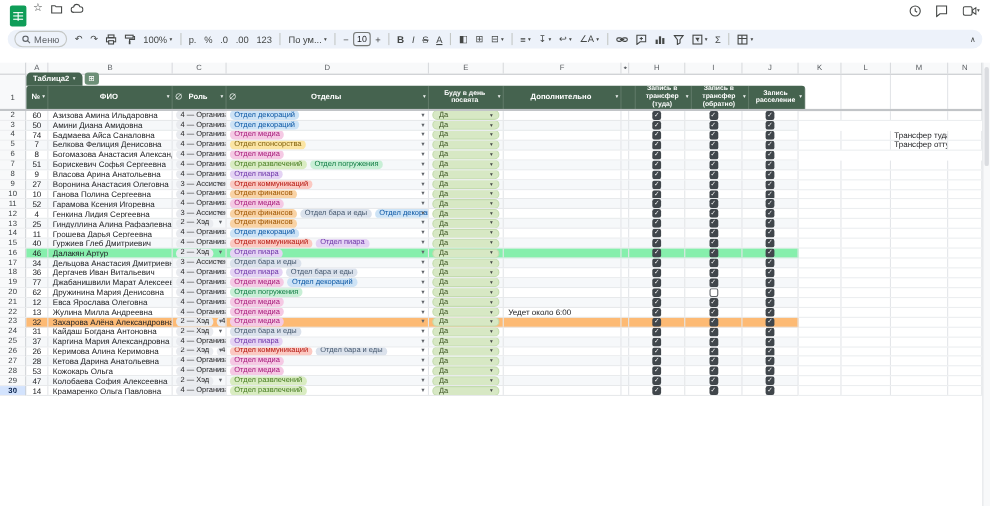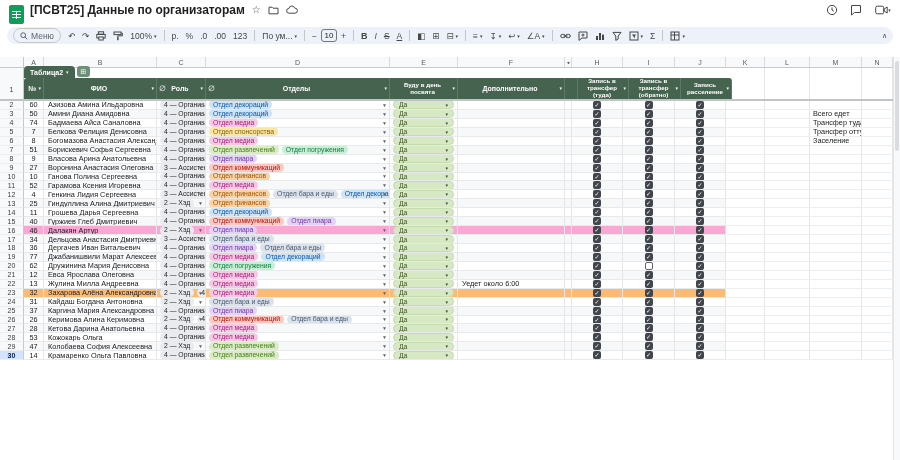--- a/index.html
+++ b/index.html
@@ -99,21 +99,20 @@
   #vthumb{position:absolute;right:1px;top:4px;width:4px;height:90px;background:#dadce0;border-radius:2px}
 </style>
 </head>
 <body>
 
 <div id="app">
 
   <div id="titlebar">
     <div id="sheets-logo"></div>
     <div id="title-row">
-      <span id="doc-title">[ПСВТ25] Данные по организаторам</span>
       <span class="t-ic">☆</span>
       <span class="t-ic">
         <svg class="ic" width="11" height="10" viewBox="0 0 11 10">
             <path d="M1 2.2h3l1 1h5v5.6H1z" fill="none" stroke="#444746" stroke-width="1"></path>
           </svg>
       </span>
       <span class="t-ic">
         <svg class="ic" width="12" height="10" viewBox="0 0 12 10">
             <path d="M3.2 8.2a2.4 2.4 0 01-.3-4.8 3 3 0 015.8-.3 2.3 2.3 0 01.3 5.1z" fill="none" stroke="#444746" stroke-width="1"></path>
           </svg>
@@ -421,28 +420,20 @@
           <div class="cell center" style="width: 51px;">
             <div class="cb">✓</div>
           </div>
           <div class="cell center" style="width: 52px;">
             <div class="cb">✓</div>
           </div>
           <div class="cell center" style="width: 51px;">
             <div class="cb">✓</div>
           </div>
         </div>
-        <div class="ocells">
-          <div class="ocell" style="width: 39px;"></div>
-          <div class="ocell" style="width: 45px;"></div>
-          <div class="ocell" style="width: 52px;">
-            <span class="slabel">Всего едет</span>
-          </div>
-          <div class="ocell" style="width: 31px;"></div>
-        </div>
       </div>
       <div class="drow">
         <div class="rnum">4</div>
         <div class="tcells" style="background: rgb(255, 255, 255);">
           <div class="cell center" style="width: 20px;">
             <span class="txt" style="padding-left: 0px;">74</span>
           </div>
           <div class="cell" style="width: 113px;">
             <span class="txt">Бадмаева Айса Саналовна</span>
           </div>
@@ -552,28 +543,20 @@
           <div class="cell" style="width: 7px;"></div>
           <div class="cell center" style="width: 51px;">
             <div class="cb">✓</div>
           </div>
           <div class="cell center" style="width: 52px;">
             <div class="cb">✓</div>
           </div>
           <div class="cell center" style="width: 51px;">
             <div class="cb">✓</div>
           </div>
-        </div>
-        <div class="ocells">
-          <div class="ocell" style="width: 39px;"></div>
-          <div class="ocell" style="width: 45px;"></div>
-          <div class="ocell" style="width: 52px;">
-            <span class="slabel">Заселение</span>
-          </div>
-          <div class="ocell" style="width: 31px;"></div>
         </div>
       </div>
       <div class="drow">
         <div class="rnum">7</div>
         <div class="tcells" style="background: rgb(246, 248, 250);">
           <div class="cell center" style="width: 20px;">
             <span class="txt" style="padding-left: 0px;">51</span>
           </div>
           <div class="cell" style="width: 113px;">
             <span class="txt">Борискевич Софья Сергеевна</span>
@@ -824,21 +807,21 @@
           <div class="ocell" style="width: 31px;"></div>
         </div>
       </div>
       <div class="drow">
         <div class="rnum">13</div>
         <div class="tcells" style="background: rgb(246, 248, 250);">
           <div class="cell center" style="width: 20px;">
             <span class="txt" style="padding-left: 0px;">25</span>
           </div>
           <div class="cell" style="width: 113px;">
-            <span class="txt">Гиндуллина Алина Дмитриевич</span>
+            <span class="txt">Гиндуллина Алина Рафаэлевна</span>
           </div>
           <div class="cell" style="width: 49px;">
             <span class="chip rolechip">2 — Хэд</span>
             <span class="cellcaret">▼</span>
           </div>
           <div class="cell" style="width: 184px;">
             <span class="chip" style="background: rgb(249, 211, 165); color: rgb(156, 84, 0);">Отдел финансов</span>
             <span class="cellcaret">▼</span>
           </div>
           <div class="cell" style="width: 68px;">
@@ -946,21 +929,21 @@
         </div>
         <div class="ocells">
           <div class="ocell" style="width: 39px;"></div>
           <div class="ocell" style="width: 45px;"></div>
           <div class="ocell" style="width: 52px;"></div>
           <div class="ocell" style="width: 31px;"></div>
         </div>
       </div>
       <div class="drow">
         <div class="rnum">16</div>
-        <div class="tcells" style="background: #f9a8d4;">
+        <div class="tcells" style="background: #86efac;">
           <div class="cell center" style="width: 20px;">
             <span class="txt" style="padding-left: 0px;">46</span>
           </div>
           <div class="cell" style="width: 113px;">
             <span class="txt">Далакян Артур</span>
           </div>
           <div class="cell" style="width: 49px;">
             <span class="chip rolechip">2 — Хэд</span>
             <span class="cellcaret">▼</span>
           </div>

